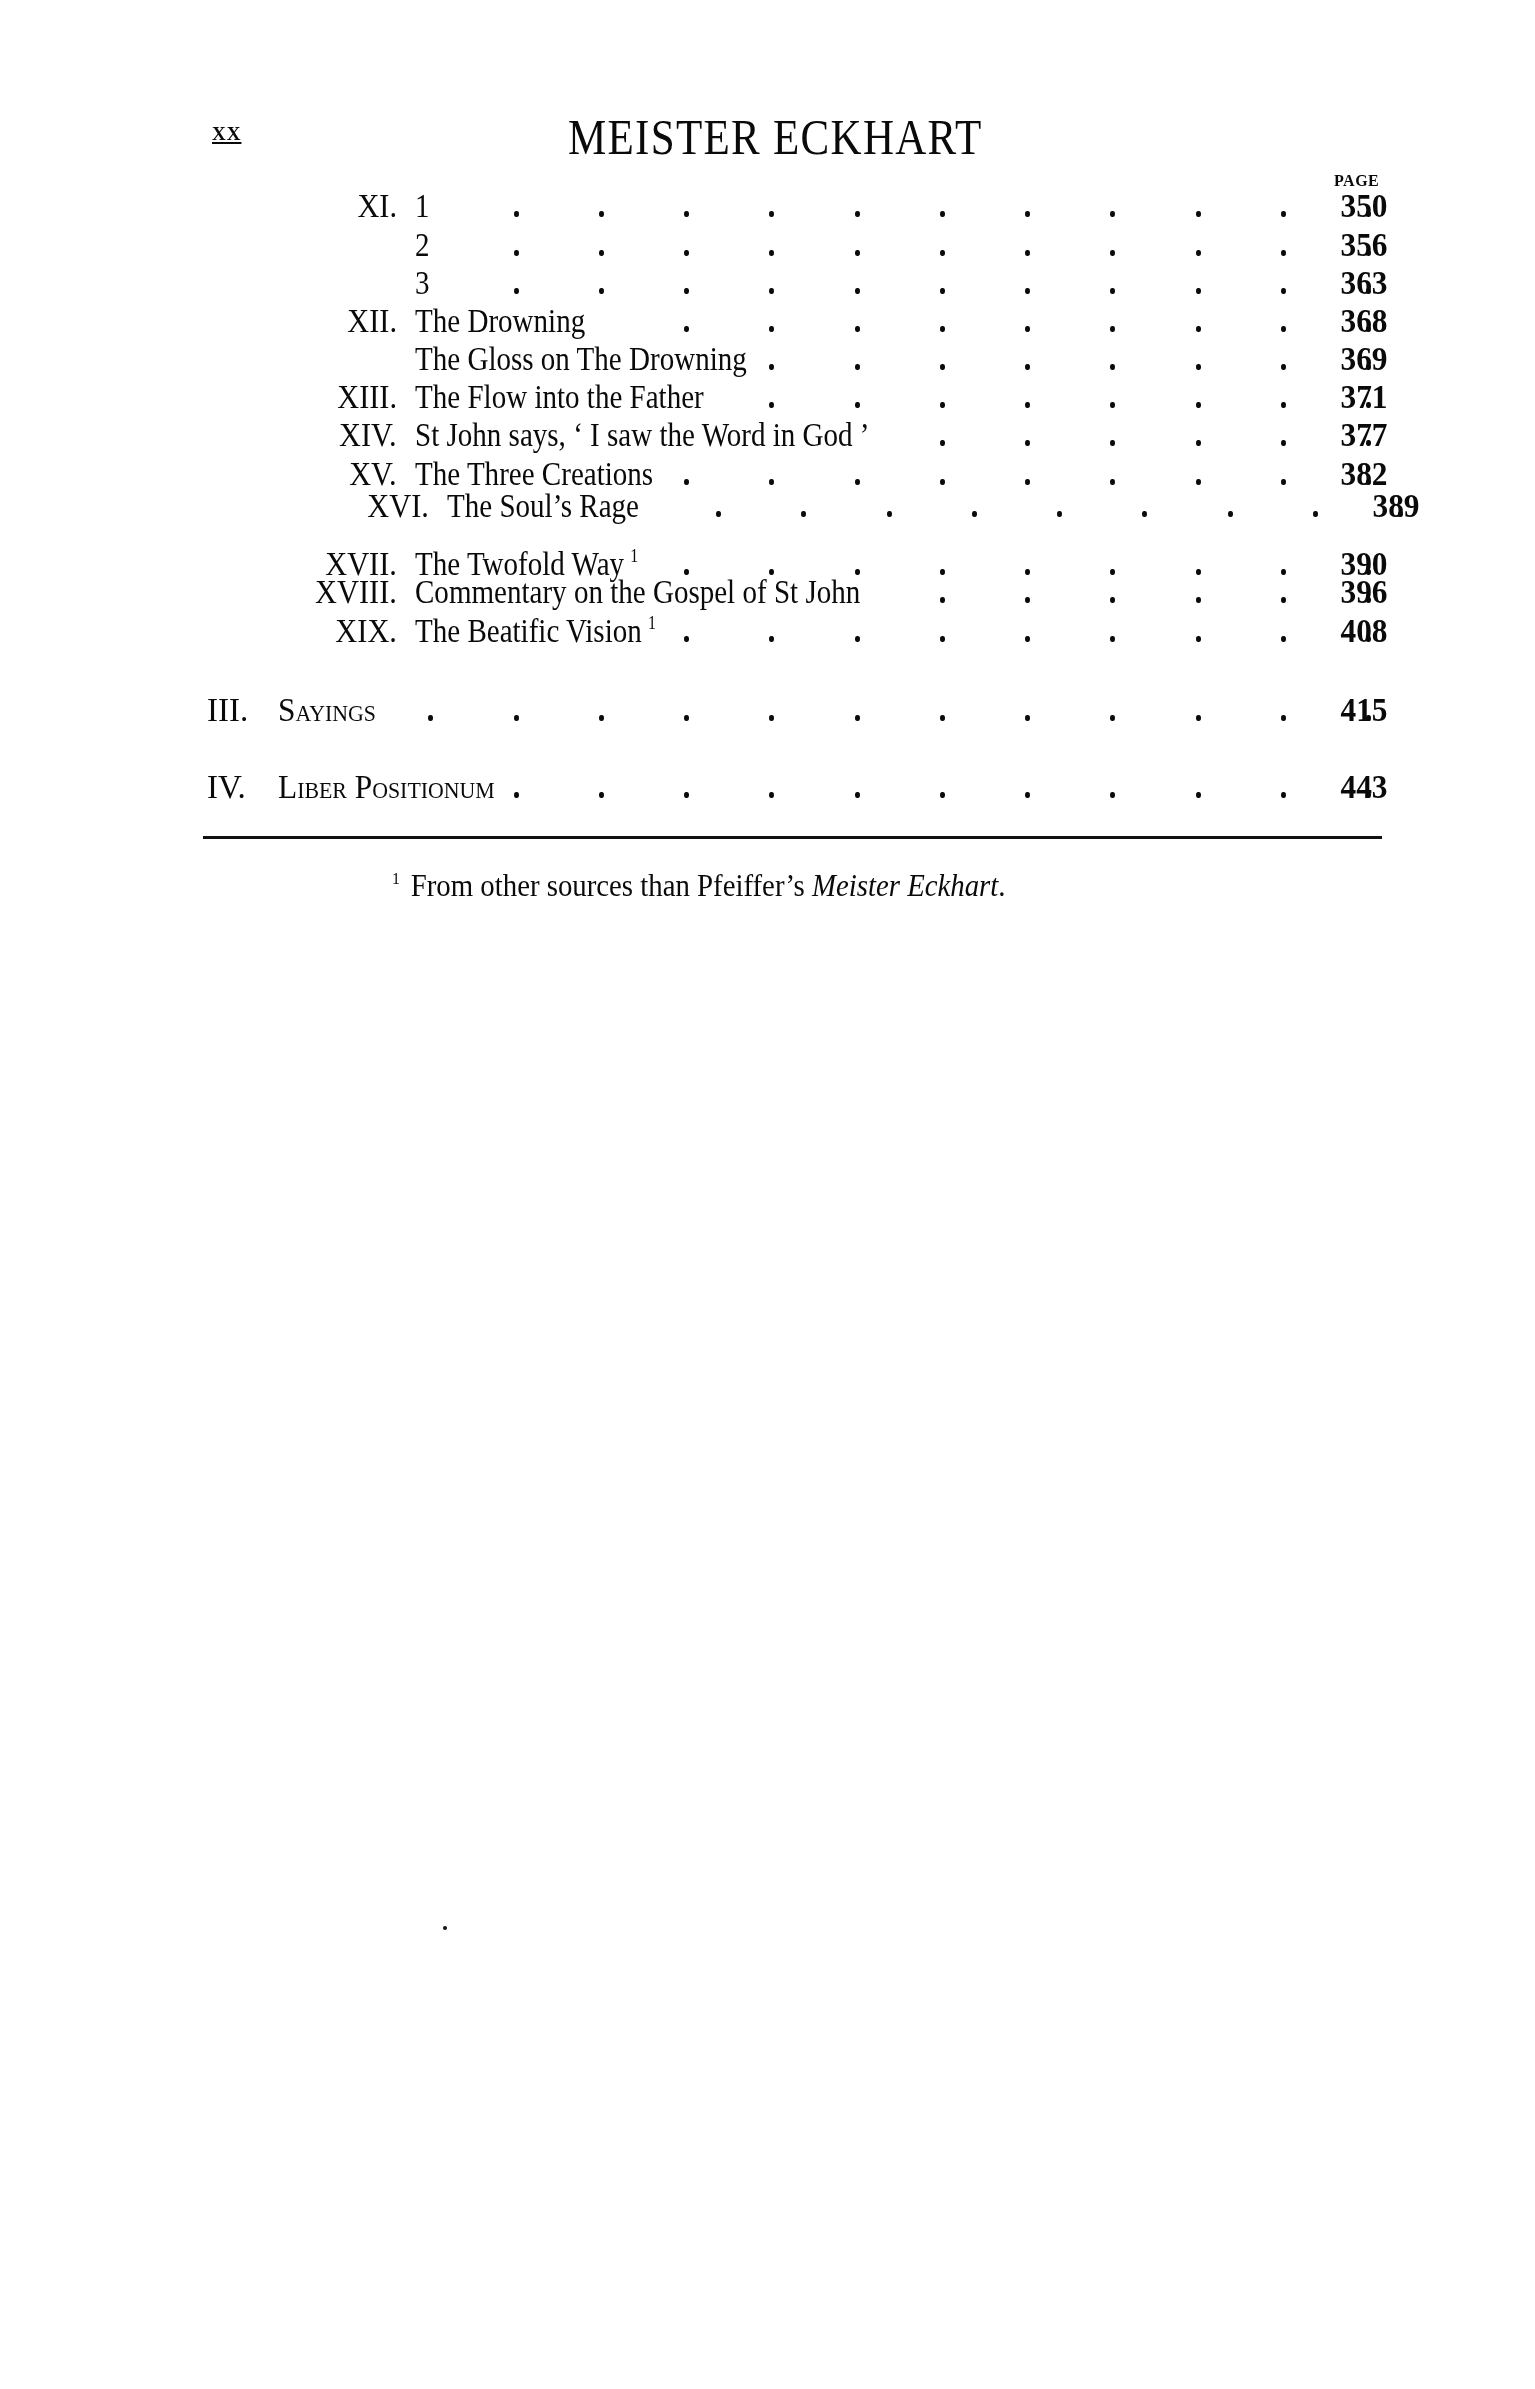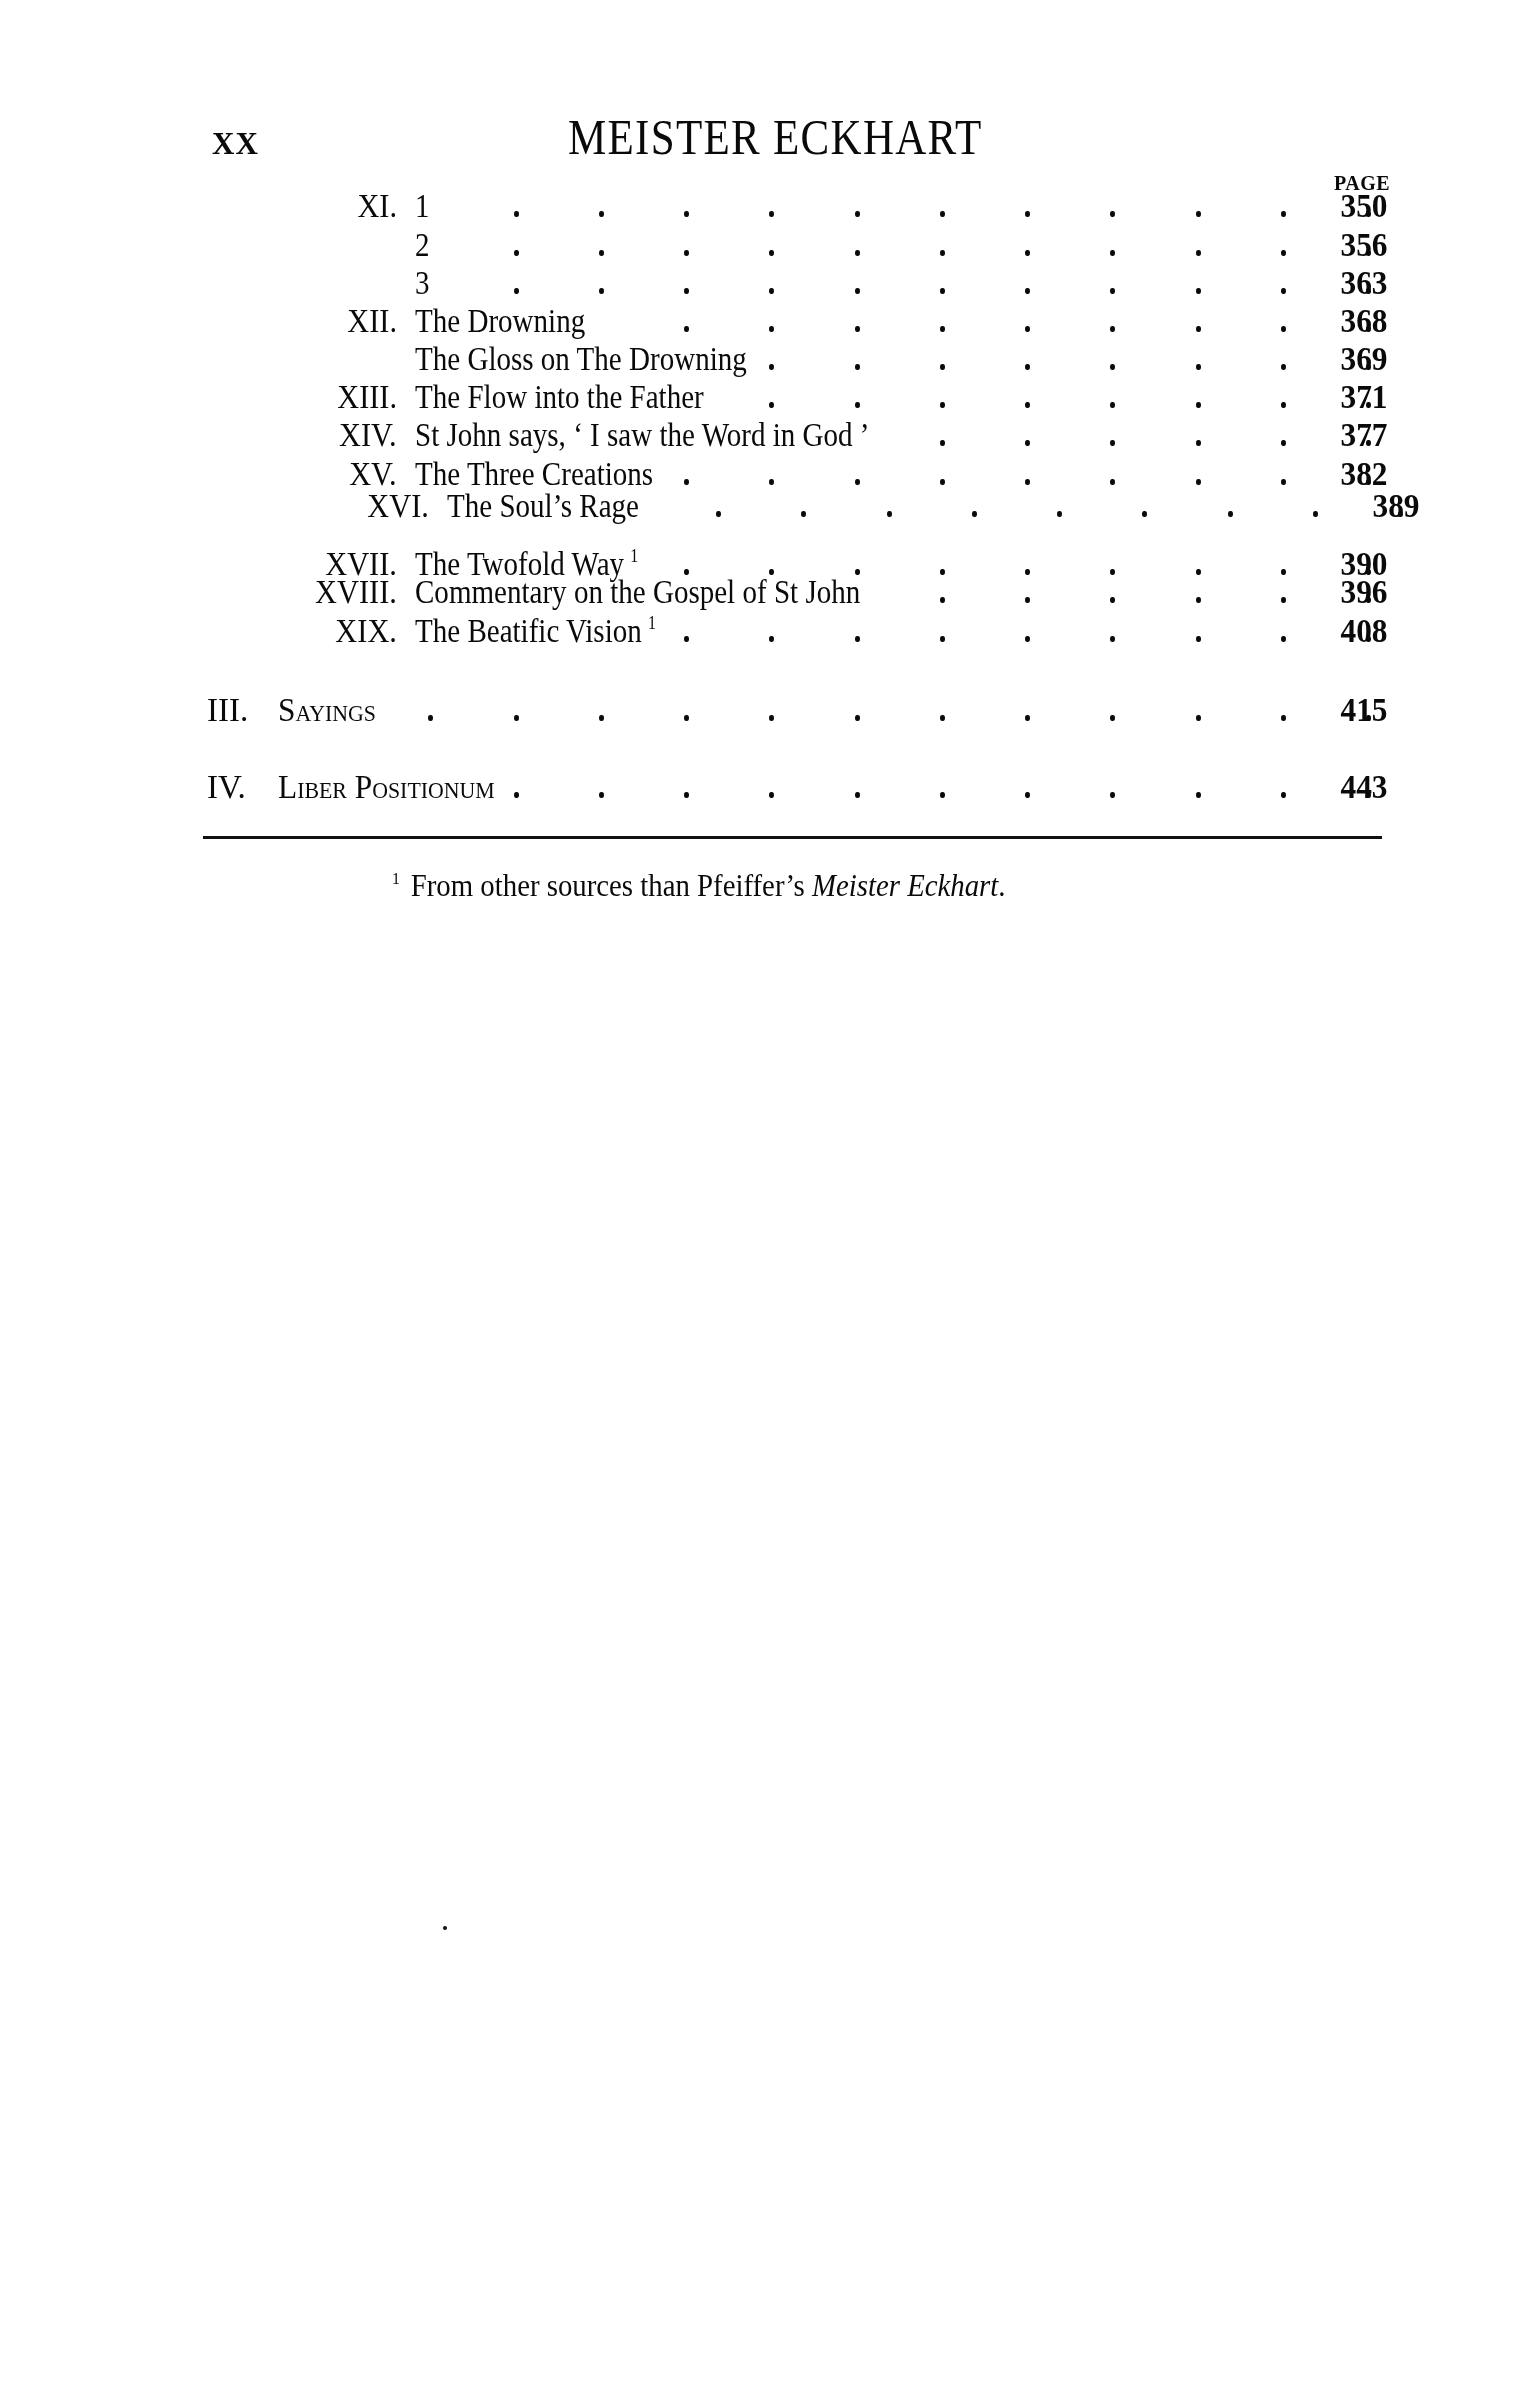--- a/index.html
+++ b/index.html
@@ -1,21 +1,21 @@
 <!DOCTYPE html>
 <html style="font-size:8px"><head>
 <meta charset="utf-8">
 <style>
   html, body { margin: 0; padding: 0; background: #ffffff; }
   body { width: 1536px; height: 2389px; position: relative; overflow: hidden;
          font-family: "Liberation Serif", "DejaVu Serif", serif; color: #0a0a0a; }
   .abs { position: absolute; white-space: nowrap; }
-  .folio { left: 212px; top: 118px; font-size: 44px; line-height: 1; font-variant: small-caps; font-weight: bold; letter-spacing: 1px; text-transform: lowercase; }
+  .folio { left: 212px; top: 118px; font-size: 27px; line-height: 1; font-variant: small-caps; font-weight: bold; letter-spacing: 1px; text-transform: lowercase; text-decoration: underline; }
   .running-title { left: 568px; top: 112px; font-size: 50px; line-height: 1; letter-spacing: 1.5px; transform: scaleX(0.86); transform-origin: left top; }
-  .page-label { left: 1334px; top: 173px; font-size: 20px; line-height: 1; font-weight: bold; letter-spacing: 0.5px; }
+  .page-label { left: 1334px; top: 173px; font-size: 16px; line-height: 1; font-weight: bold; letter-spacing: 0.5px; }
   .row { position: absolute; left: 0; width: 1536px; height: 39px; }
   .numeral { position: absolute; right: calc(1536px - 397px); bottom: 0; font-size: 33px; line-height: 1; transform: scaleX(0.92); transform-origin: right bottom; }
   .title { position: absolute; left: 415px; bottom: 0; font-size: 33px; line-height: 1; transform: scaleX(0.88); transform-origin: left bottom; }
   .title sup, .footnote sup { font-size: 0.55em; vertical-align: 0.7em; line-height: 0; margin-left: 7px; }
   .pageno { position: absolute; right: calc(1536px - 1387px); bottom: 0; font-size: 33px; line-height: 1; font-weight: bold; transform: scaleX(0.95); transform-origin: right bottom; }
   .leader { position: absolute; bottom: 0; left: 0; width: 1536px; height: 39px; pointer-events: none; }
   .dot { position: absolute; width: 4.5px; height: 6px; background: #0a0a0a; border-radius: 50%; }
   .section .numeral { right: auto; left: 207px; transform: none; }
   .section .title { left: 278px; font-variant: small-caps; transform: scaleX(0.95); }
   .rule { left: 203px; top: 836px; width: 1179px; height: 2.5px; background: #111; }

